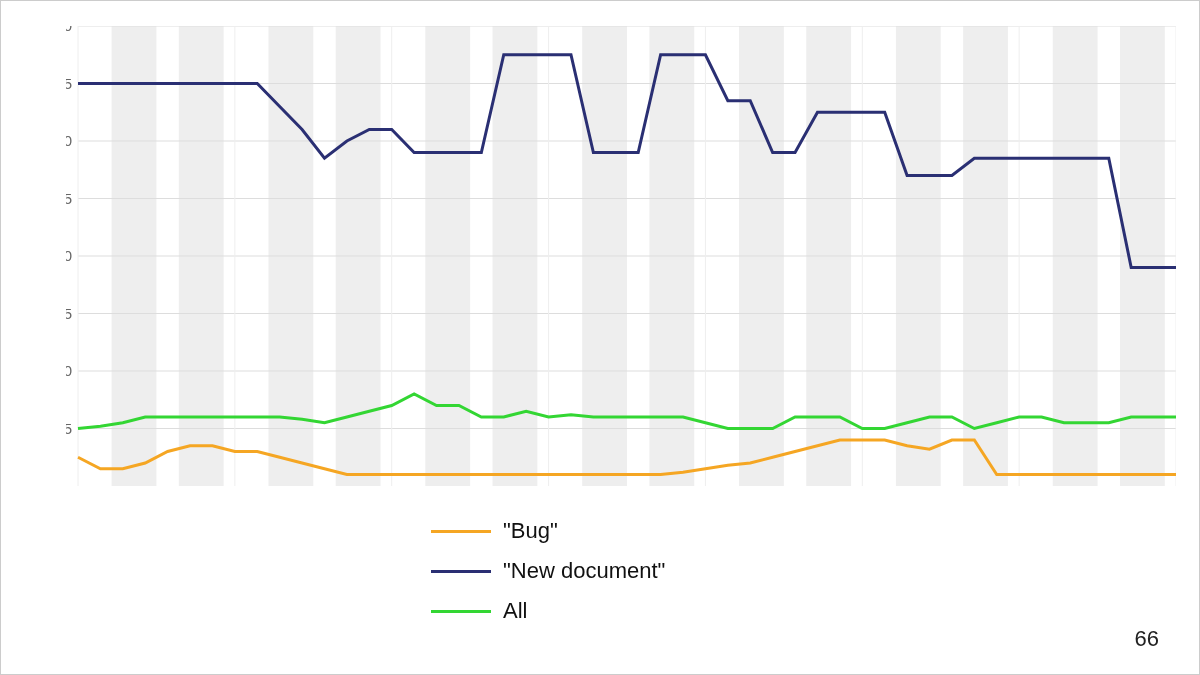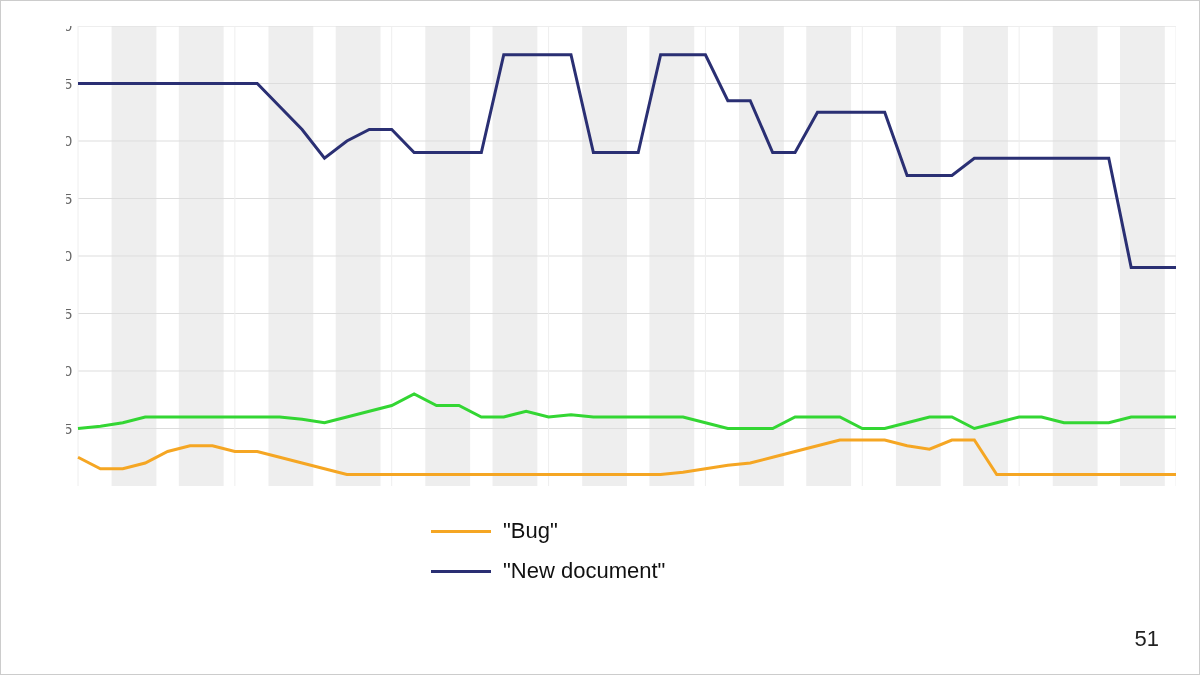--- a/index.html
+++ b/index.html
@@ -112,17 +112,21 @@
 
   <div class="legend" id="legend">
       <div class="legend-row">
         <div class="legend-swatch" style="border-top-color: rgb(245, 166, 35);"></div>
         <span>"Bug"</span>
       </div>
       <div class="legend-row">
         <div class="legend-swatch" style="border-top-color: rgb(42, 47, 115);"></div>
         <span>"New document"</span>
       </div>
+      <div class="legend-row">
+        <div class="legend-swatch" style="border-top-color: rgb(51, 214, 51);"></div>
+        <span>All</span>
+      </div>
     </div>
 
-  <div class="page-number">51</div>
+  <div class="page-number">66</div>
 
 </div>
 
 </body></html>

